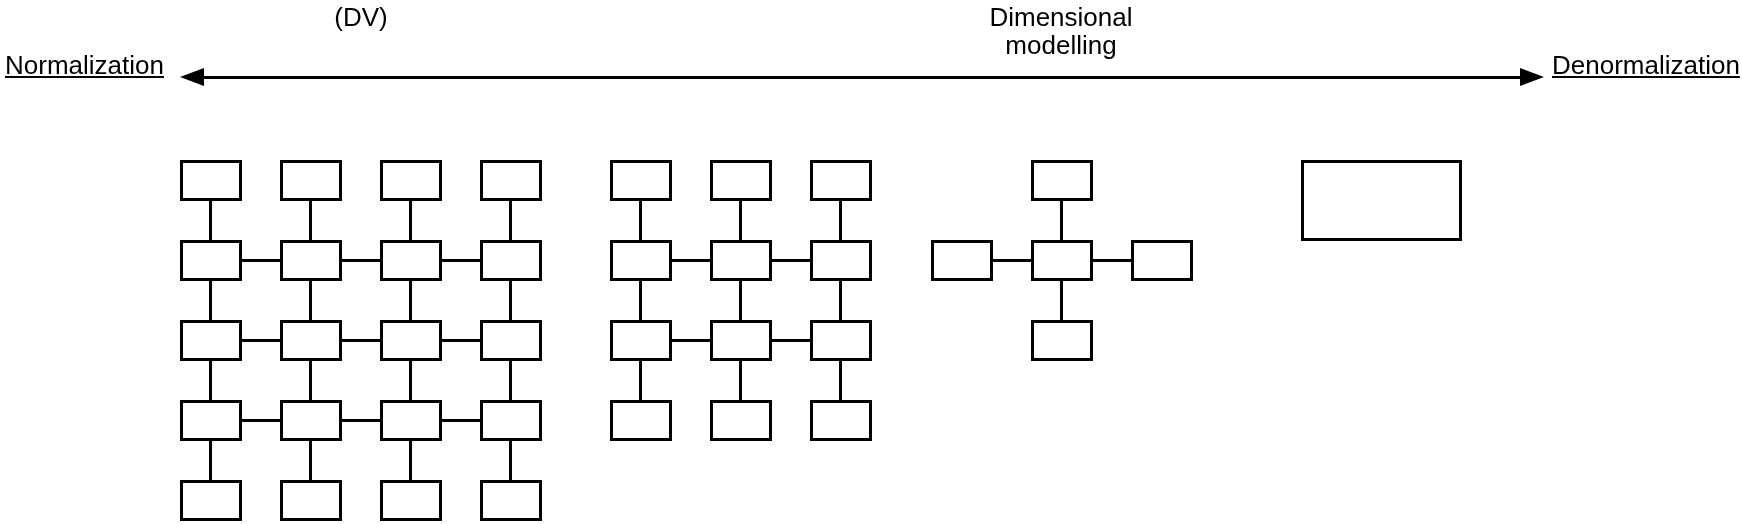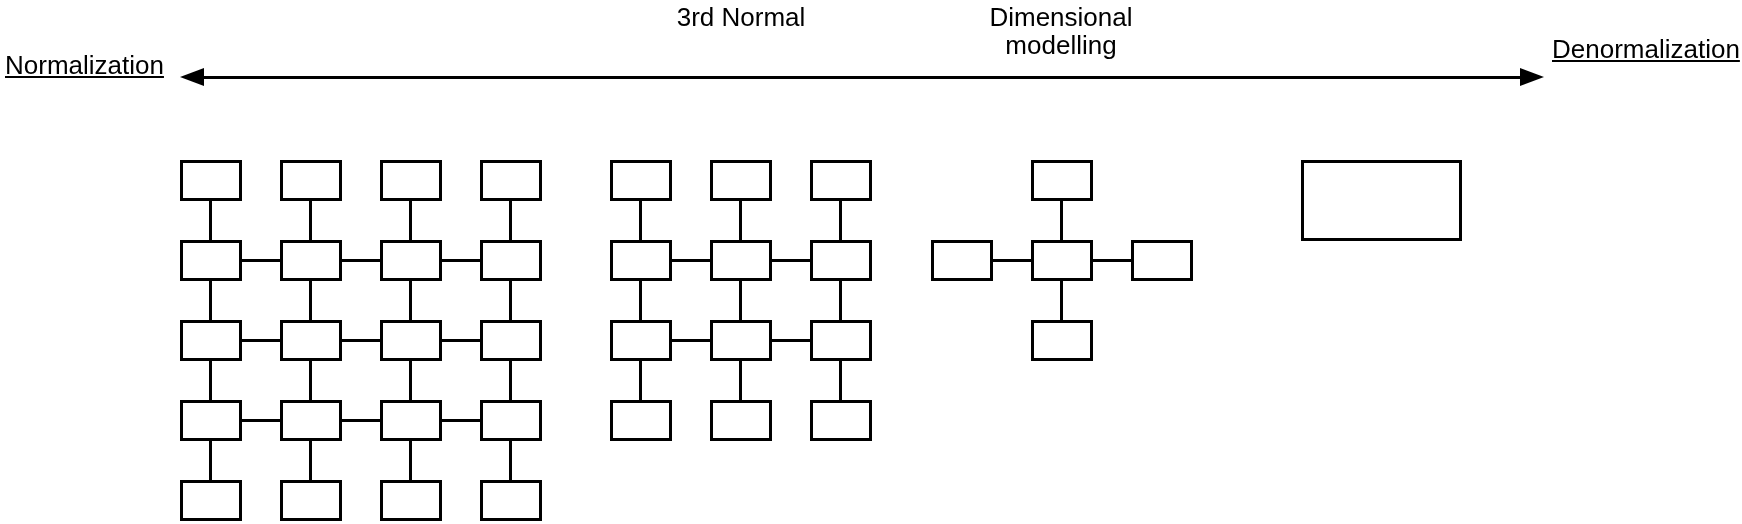--- a/index.html
+++ b/index.html
@@ -17,21 +17,21 @@
     overflow: hidden;
   }
   .label {
     position: absolute;
     font-size: 26px;
     line-height: 28px;
     white-space: nowrap;
     text-decoration: underline;
   }
   .side-left  { left: 5px;    top: 51px; }
-  .side-right { left: 1552px; top: 35px; }
+  .side-right { left: 1552px; top: 51px; }
   .approach {
     position: absolute;
     top: 3px;
     width: 300px;
     text-align: center;
     font-size: 26px;
     line-height: 28px;
   }
   .a-dv  { left: 211px; }
   .a-3nf { left: 591px; }
@@ -75,24 +75,24 @@
 
   <div class="label side-right">Denormalization</div>
 
   <div>
     <div class="arrow-shaft"></div>
     <div class="ah ah-left"></div>
     <div class="ah ah-right"></div>
   </div>
 
   <div class="approach a-dv">
+    <div>(DV)</div>
   </div>
 
   <div class="approach a-3nf">
-    <div>3rd Normal</div>
   </div>
 
   <div class="approach a-dim">
     <div>Dimensional</div>
     <div>modelling</div>
   </div>
 
 
   <div>
       <div>

